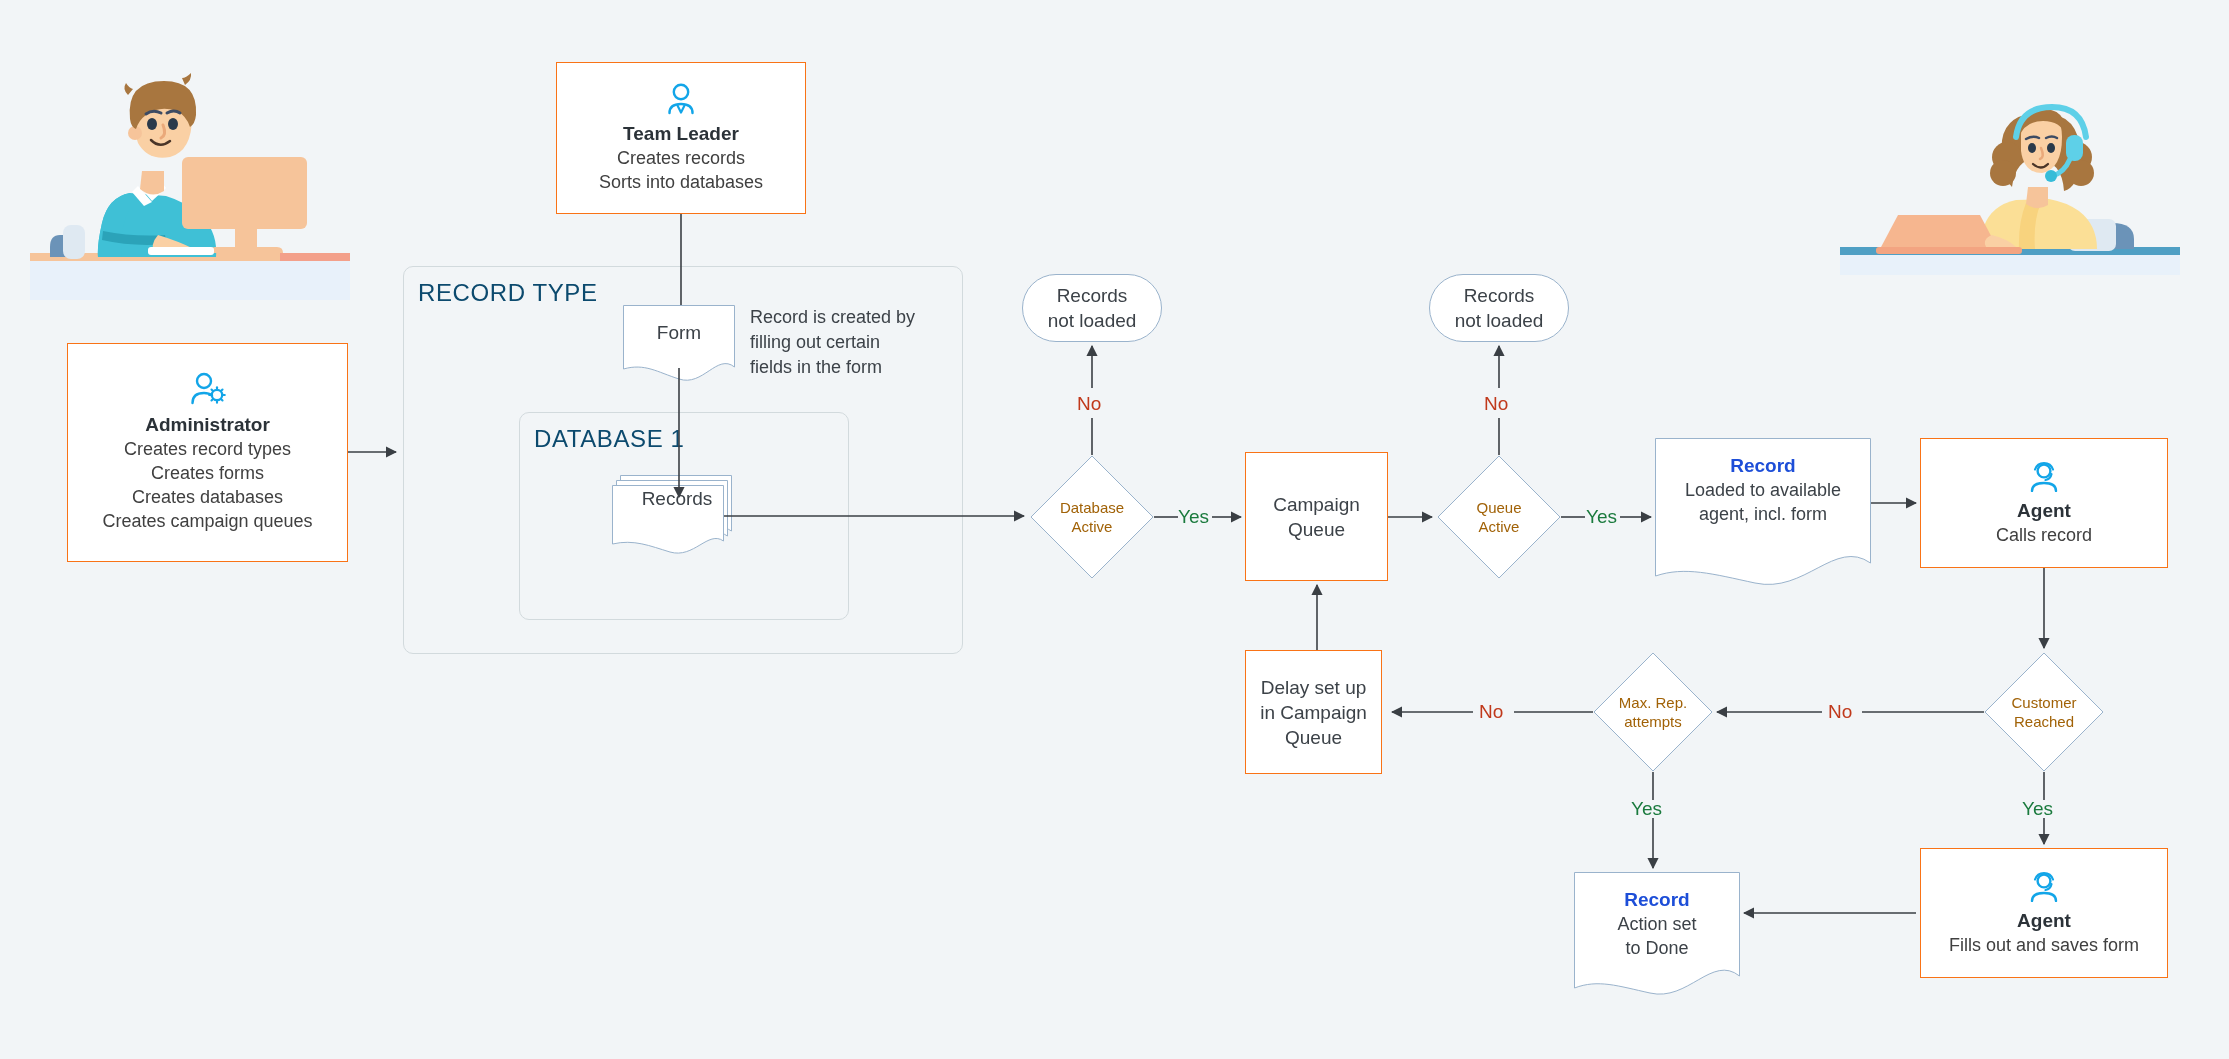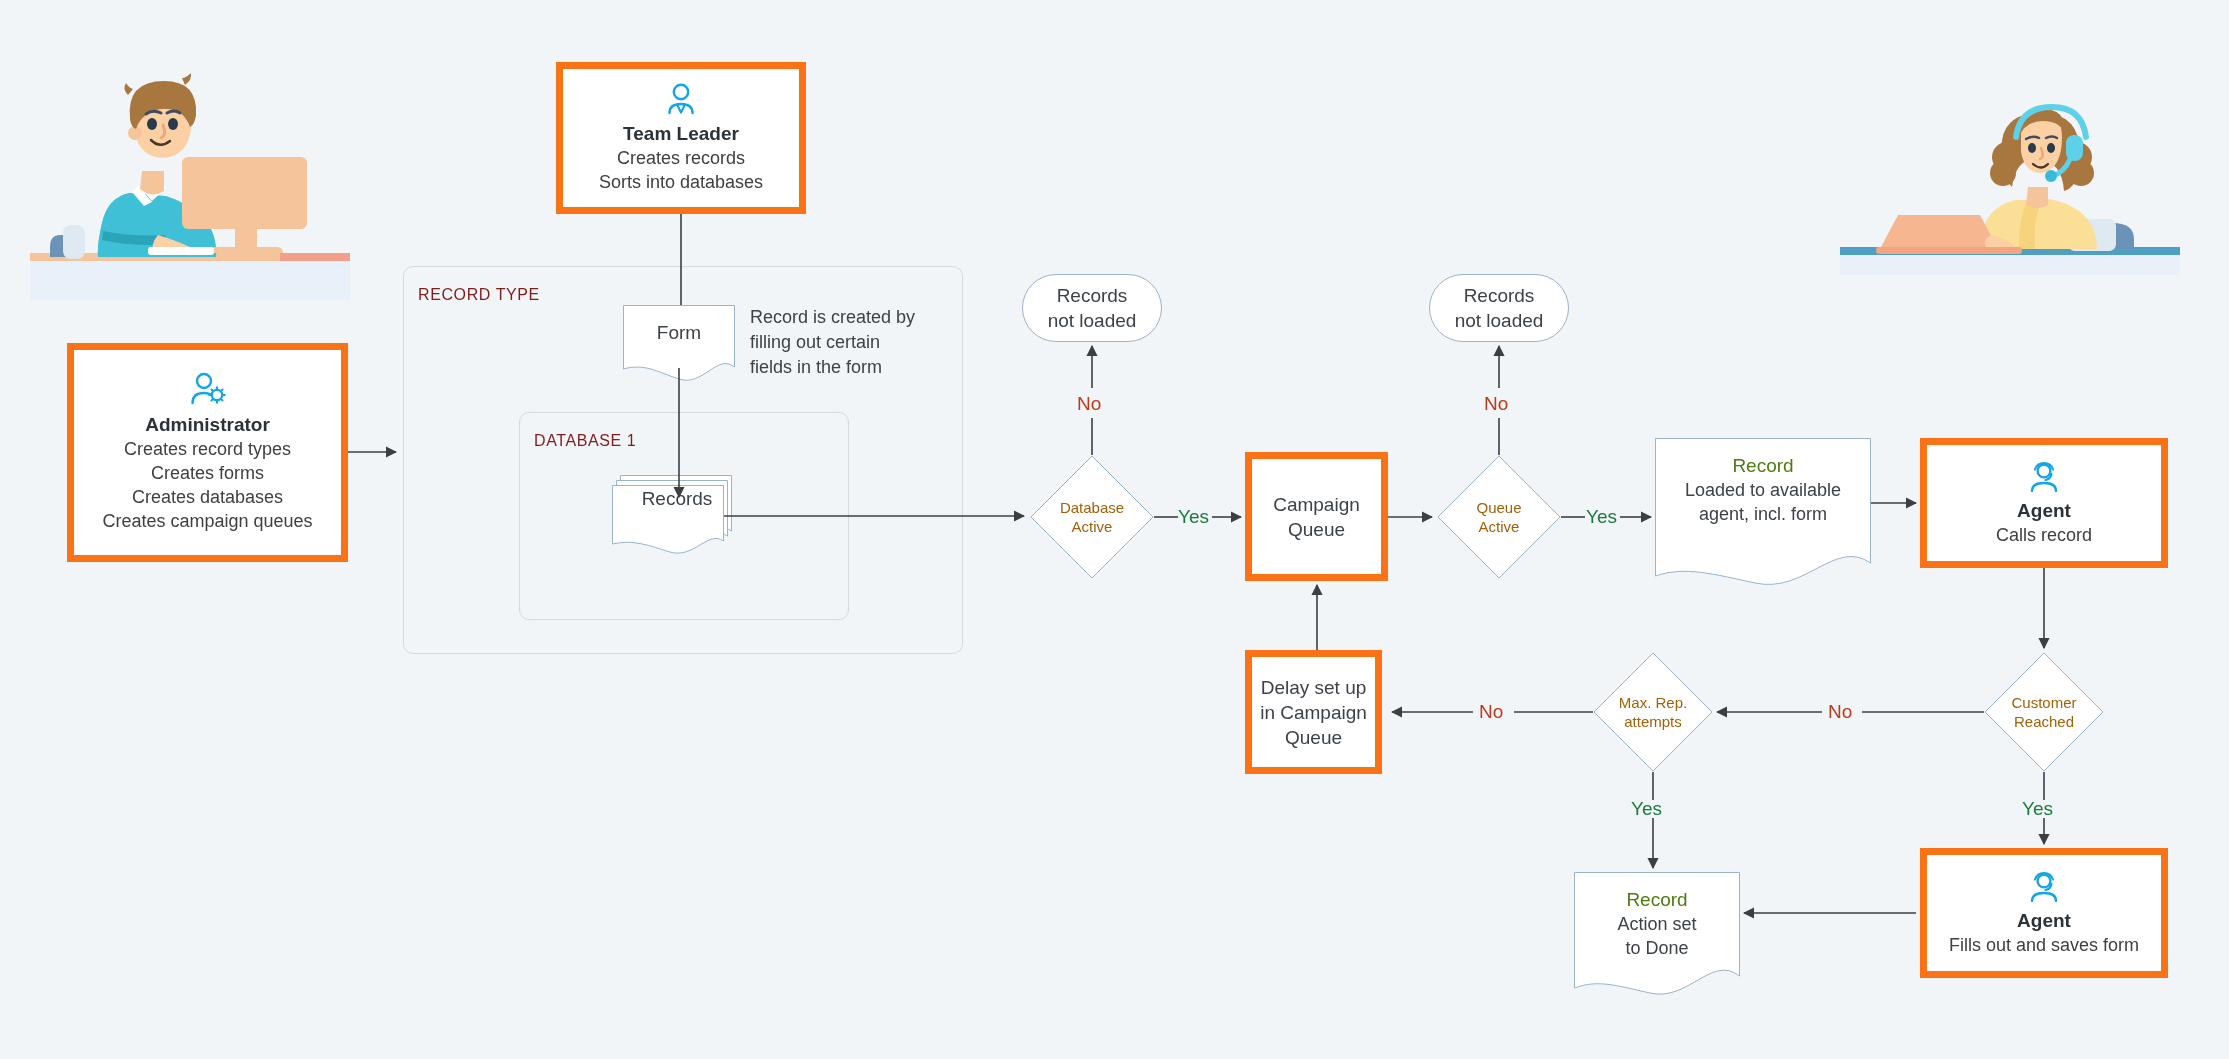--- a/index.html
+++ b/index.html
@@ -10,21 +10,21 @@
     overflow:hidden;
     position:relative;
   }
   #stage{position:absolute;left:0;top:0;width:2229px;height:1059px;}
 
   
   .node{
     position:absolute;
     box-sizing:border-box;
     background:#ffffff;
-    border:7px solid #f97316;
+    border:1px solid #f97316;
     display:flex;
     flex-direction:column;
     align-items:center;
     justify-content:center;
     text-align:center;
     color:#333a3f;
   }
   .node .title{font-weight:bold;font-size:19px;line-height:25px;color:#2b3238;}
   .node .sub{font-size:18px;line-height:24px;color:#404040;}
   .node .plain{font-size:19px;line-height:25px;color:#3c4248;}
@@ -32,26 +32,25 @@
   
   .group{
     position:absolute;
     box-sizing:border-box;
     border:1px solid #d2dadd;
     border-radius:10px;
     background:transparent;
   }
   .group > .group-label{
     position:absolute;
-    font-size:16px;
+    font-size:24px;
     letter-spacing:.6px;
-    color:#7f1d1d;
+    color:#0c4a6e;
     top:12px;left:14px;
     white-space:nowrap;
-    margin-top:7px;
   }
 
   
   .terminator{
     position:absolute;box-sizing:border-box;
     background:#fff;border:1px solid #9ab3cc;border-radius:999px;
     display:flex;align-items:center;justify-content:center;text-align:center;
     font-size:19px;line-height:25px;color:#3c4248;
   }
 
@@ -64,21 +63,21 @@
     pointer-events:none;
   }
 
   
   .doc{position:absolute;}
   .doc .dlabel{
     position:absolute;left:0;top:15px;width:100%;height:100%;
     display:flex;flex-direction:column;align-items:center;justify-content:flex-start;
     text-align:center;pointer-events:none;padding-bottom:18px;box-sizing:border-box;
   }
-  .doc .dlabel .title{font-weight:normal;font-size:19px;line-height:25px;color:#4d7c0f;}
+  .doc .dlabel .title{font-weight:bold;font-size:19px;line-height:25px;color:#1d4ed8;}
   .doc .dlabel .sub{font-size:18px;line-height:24px;color:#3c4248;}
   .doc .dlabel .plain{font-size:19px;line-height:25px;color:#3c4248;}
 
   
   .freetext{
     position:absolute;font-size:18px;line-height:25px;color:#3c4248;text-align:left;
   }
 
   
   .elabel{position:absolute;font-size:19px;line-height:22px;font-weight:normal;}

